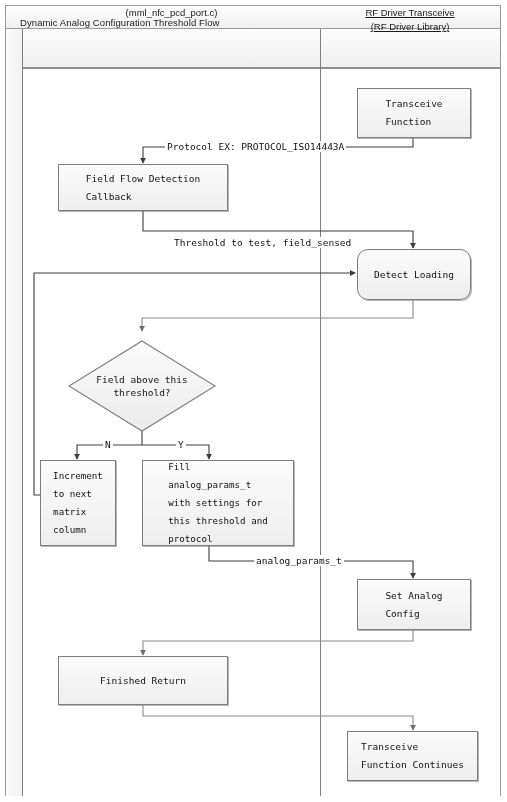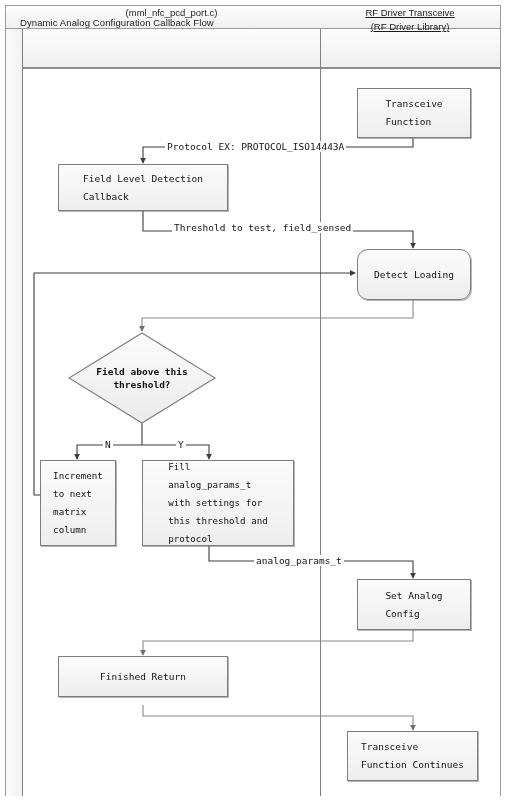--- a/index.html
+++ b/index.html
@@ -148,21 +148,21 @@
   }
 </style>
 </head>
 <body>
 
 <div id="canvas">
 
   <div class="outer-frame"></div>
 
   <div class="title-bar">
-    <div class="title-text">Dynamic Analog Configuration Callback Flow</div>
+    <div class="title-text">Dynamic Analog Configuration Threshold Flow</div>
   </div>
 
   <div class="lane-band"></div>
 
   <div class="lane-header"></div>
 
   <div class="lane-title lane-title-left">
     <div>(mml_nfc_pcd_port.c)</div>
   </div>
 
@@ -202,34 +202,34 @@
 
       <path d="M209,545 L209,561 L413,561 L413,578" marker-end="url(#arrowDark)"></path>
 
       <path d="M413,630 L413,641 L143,641 L143,655" stroke="#8a8a8a" marker-end="url(#arrowGray)"></path>
 
       <path d="M143,705 L143,716 L413,716 L413,730" stroke="#8a8a8a" marker-end="url(#arrowGray)"></path>
     </g>
   </svg>
 
   <div class="edge-label" style="left:165px; top:141px;">Protocol EX: PROTOCOL_ISO14443A</div>
-  <div class="edge-label" style="left:172px; top:222px;">Threshold to test, field_sensed</div>
+  <div class="edge-label" style="left:172px; top:237px;">Threshold to test, field_sensed</div>
   <div class="edge-label" style="left:254px; top:555px;">analog_params_t</div>
   <div class="branch-label" style="left:103px; top:439px;">N</div>
   <div class="branch-label" style="left:176px; top:439px;">Y</div>
 
   <div class="node" style="left:357px; top:88px; width:114px; height:50px;">Transceive
 Function</div>
 
-  <div class="node" style="left:58px; top:164px; width:170px; height:47px;">Field Level Detection
+  <div class="node" style="left:58px; top:164px; width:170px; height:47px;">Field Flow Detection
 Callback</div>
 
   <div class="node" style="left:357px; top:249px; width:114px; height:51px;border-radius:11px;">Detect Loading</div>
 
-  <div class="diamond-wrap" style="left:68px; top:332px; width:148px; height:92px;font-weight:bold;">
+  <div class="diamond-wrap" style="left:68px; top:340px; width:148px; height:92px;">
     <svg width="148" height="92" viewBox="0 0 148 92">
       <defs>
         <linearGradient id="dgrad" x1="0" y1="0" x2="0" y2="1">
           <stop offset="0%" stop-color="#fbfbfb"></stop>
           <stop offset="100%" stop-color="#ebebeb"></stop>
         </linearGradient>
       </defs>
       <polygon points="74,1 147,46 74,91 1,46" fill="url(#dgrad)" stroke="#7d7d7d" stroke-width="1.1"></polygon>
     </svg>
     <div class="diamond-label">Field above this
@@ -243,18 +243,18 @@
 
   <div class="node" style="left:142px; top:460px; width:152px; height:86px; font-size:9.2px;">Fill
 analog_params_t
 with settings for
 this threshold and
 protocol</div>
 
   <div class="node" style="left:357px; top:579px; width:114px; height:51px;">Set Analog
 Config</div>
 
-  <div class="node" style="left:58px; top:656px; width:170px; height:41px;">Finished Return</div>
+  <div class="node" style="left:58px; top:656px; width:170px; height:49px;">Finished Return</div>
 
   <div class="node" style="left:347px; top:731px; width:131px; height:50px;">Transceive
 Function Continues</div>
 
 </div>
 
 </body></html>

